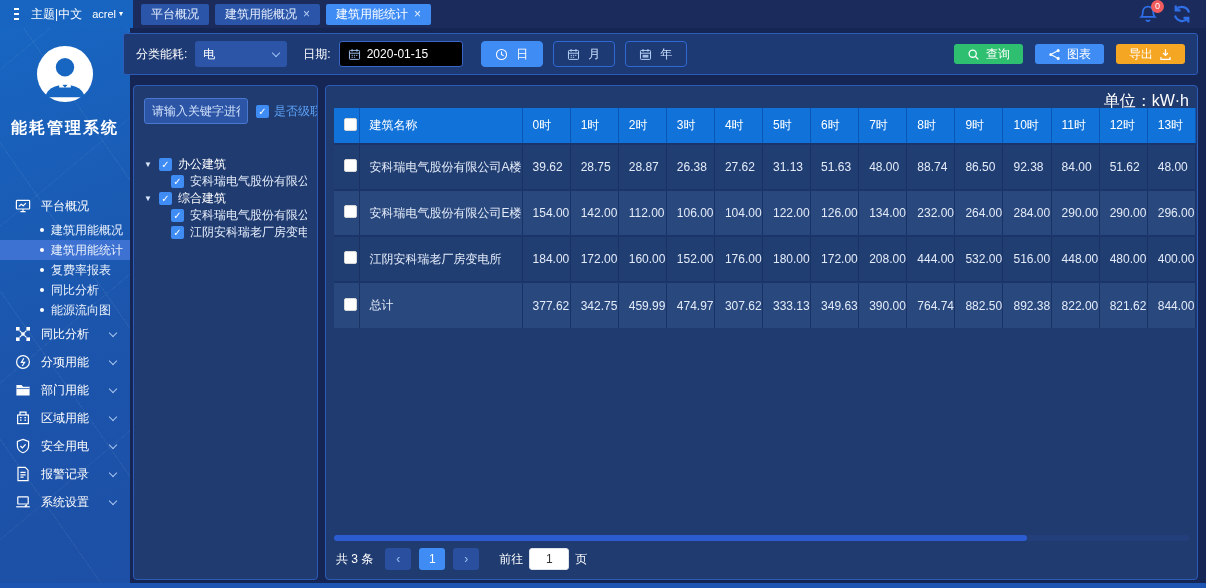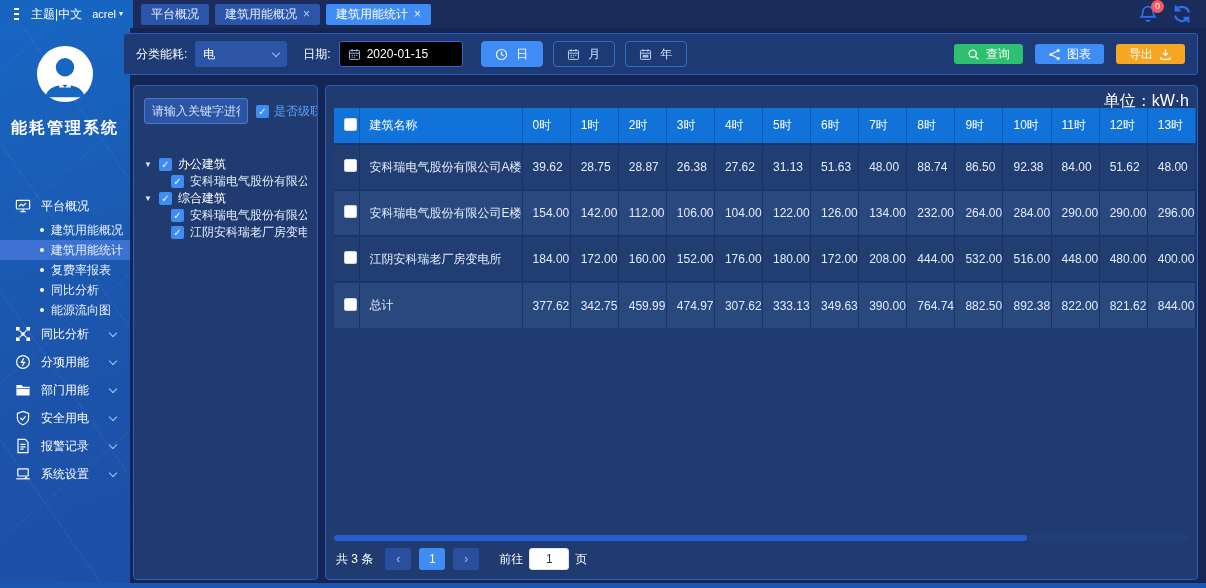--- a/index.html
+++ b/index.html
@@ -212,20 +212,31 @@
           <span class="chev down"></span>
         </div>
         <div class="menu-item">
           <span class="mi-icon">
             <svg viewBox="0 0 16 16" fill="currentColor">
               <path d="M1.4 3h5.2l1.4 1.8h6.6v8.6H1.4z"></path>
               <path d="M1.4 6.6h13.2" stroke="#1c55ac" stroke-width="0.8"></path>
             </svg>
           </span>
           <span class="mi-label">部门用能</span>
+          <span class="chev down"></span>
+        </div>
+        <div class="menu-item">
+          <span class="mi-icon">
+            <svg viewBox="0 0 16 16" fill="none" stroke="currentColor" stroke-width="1.2">
+              <rect x="2.6" y="5" width="10.8" height="8.6"></rect>
+              <path d="M5 5V2.2h6V5"></path>
+              <path d="M5 7.6h1.6M9.4 7.6H11M5 10.2h1.6M9.4 10.2H11"></path>
+            </svg>
+          </span>
+          <span class="mi-label">区域用能</span>
           <span class="chev down"></span>
         </div>
         <div class="menu-item">
           <span class="mi-icon">
             <svg viewBox="0 0 16 16" fill="none" stroke="currentColor" stroke-width="1.2">
               <path d="M8 1.4l5.6 2v4.4c0 3.6-2.5 6-5.6 7-3.1-1-5.6-3.4-5.6-7V3.4z"></path>
               <path d="M5.4 8l2 2 3.2-3.6"></path>
             </svg>
           </span>
           <span class="mi-label">安全用电</span>

